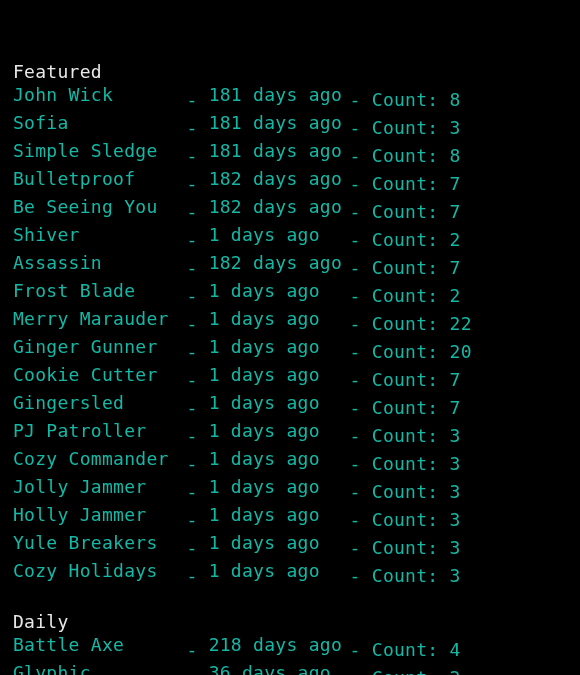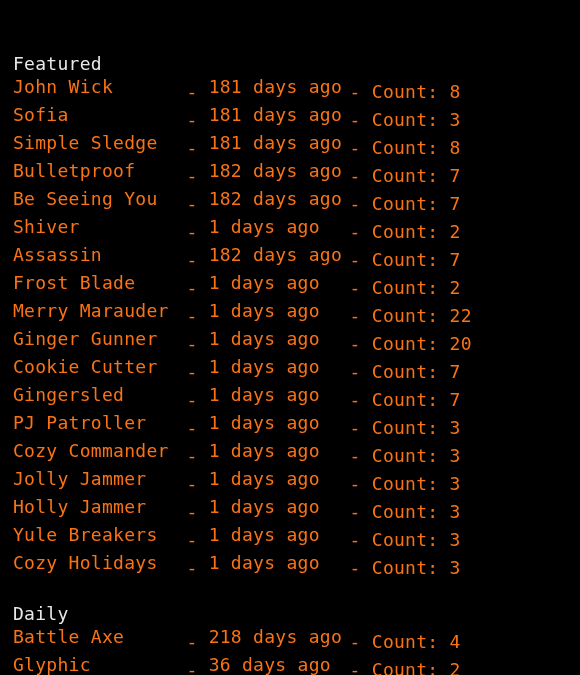--- a/index.html
+++ b/index.html
@@ -19,34 +19,35 @@
     width: 580px;
     height: 540px;
     background: #000000;
     color: #d4d4d4;
     padding: 6px 12px 0 13px;
     font-family: "DejaVu Sans Mono", "Liberation Mono", monospace;
     font-size: 18px;
     line-height: 23px;
     letter-spacing: 0.28px;
     white-space: pre;
+    margin-top: 8px;
     -webkit-font-smoothing: antialiased;
   }
   .section {
     display: block;
   }
   .section-title {
     display: block;
     white-space: pre;
     color: #e8e8e8;
   }
   .row {
     display: block;
     white-space: pre;
-    color: #f97316;
+    color: #14b8a6;
   }
   .blank-line {
     display: block;
     height: 23px;
     white-space: pre;
   }
   .cell-name {
     display: inline-block;
     width: 16ch;
     white-space: pre;

